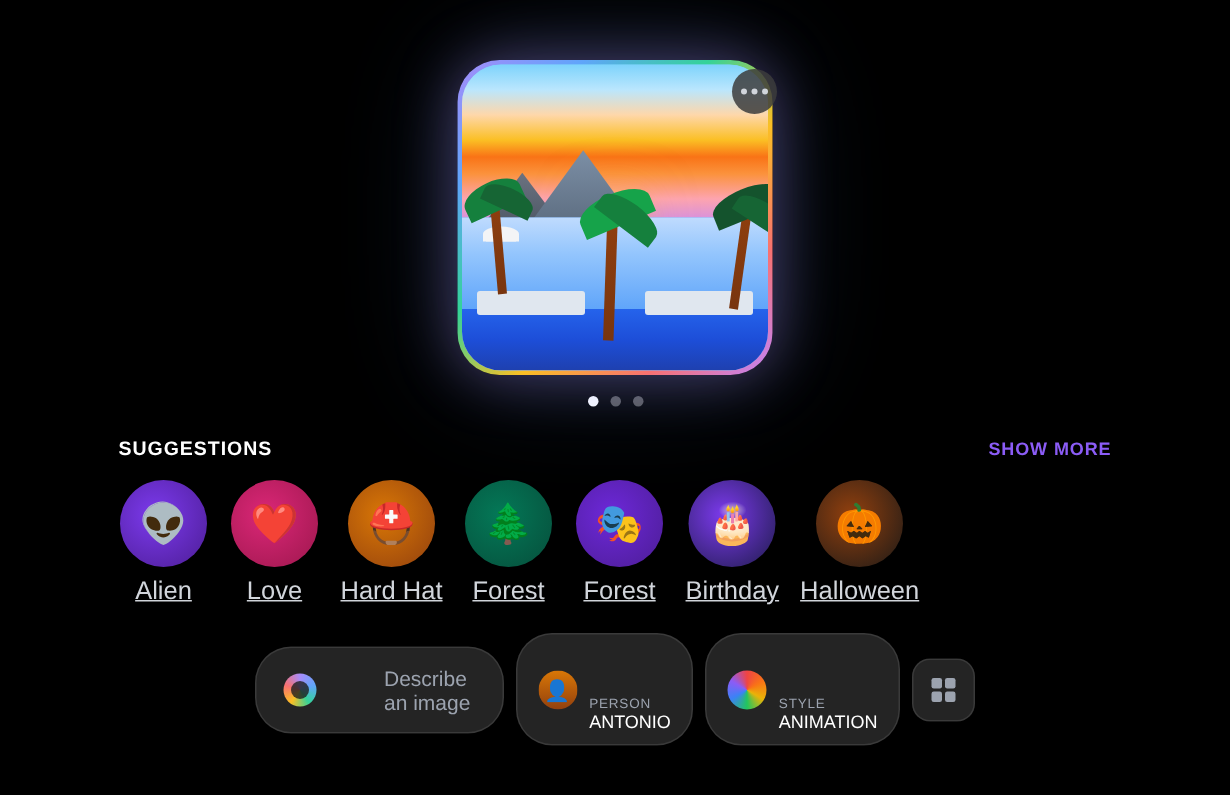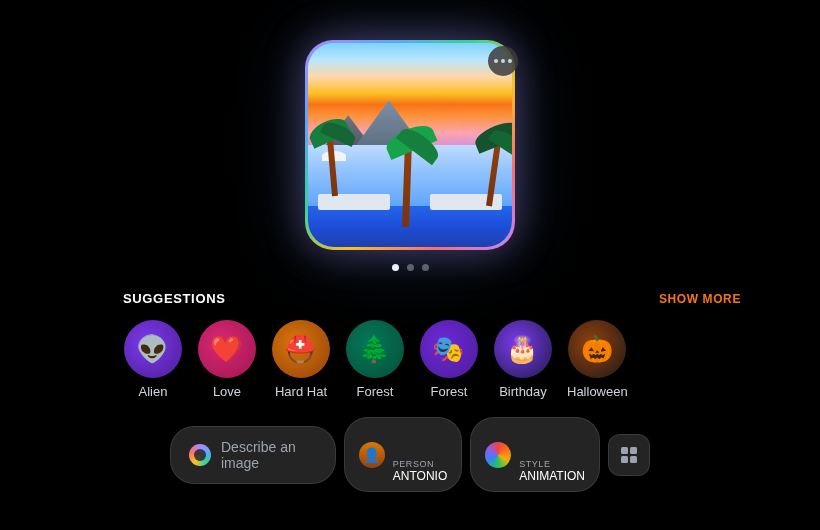--- a/index.html
+++ b/index.html
@@ -289,41 +289,40 @@
       background: rgba(255,255,255,0.35);
     }
 
     .page-dot.active {
       background: #fff;
     }
 
     
     .suggestions-section {
       padding: 20px 79px 0;
-      margin-left: 44px;
     }
 
     .suggestions-header {
       display: flex;
       justify-content: space-between;
       align-items: center;
       margin-bottom: 14px;
     }
 
     .suggestions-title {
       font-size: 13px;
       font-weight: 600;
       color: #fff;
       letter-spacing: 0.05em;
     }
 
     .show-more {
       font-size: 12px;
       font-weight: 600;
-      color: #f97316;
+      color: #8b5cf6;
       cursor: pointer;
       letter-spacing: 0.05em;
     }
 
     .suggestions-grid {
       display: flex;
       gap: 14px;
       justify-content: flex-start;
     }
 
@@ -342,23 +341,24 @@
       border-radius: 50%;
       display: flex;
       align-items: center;
       justify-content: center;
       font-size: 26px;
       position: relative;
       overflow: hidden;
     }
 
     .suggestion-label {
-      font-size: 13px;
+      font-size: 17px;
       color: #d1d5db;
       text-align: center;
+      text-decoration: underline;
     }
 
     
     .icon-alien { background: radial-gradient(circle at 40% 40%, #7c3aed, #4c1d95); }
     .icon-love { background: radial-gradient(circle at 40% 40%, #db2777, #9d174d); }
     .icon-hardhat { background: radial-gradient(circle at 40% 40%, #d97706, #92400e); }
     .icon-forest { background: radial-gradient(circle at 40% 40%, #047857, #064e3b); }
     .icon-stage { background: radial-gradient(circle at 40% 40%, #6d28d9, #4c1d95); }
     .icon-birthday { background: radial-gradient(circle at 40% 40%, #7c3aed, #1e1b4b); }
     .icon-halloween { background: radial-gradient(circle at 40% 40%, #92400e, #1c1917); }
@@ -398,20 +398,21 @@
       content: '';
       width: 12px;
       height: 12px;
       border-radius: 50%;
       background: rgba(30,30,30,0.8);
     }
 
     .describe-text {
       font-size: 14px;
       color: #9ca3af;
+      margin-left: 35px;
     }
 
     .person-pill {
       background: rgba(40,40,40,0.9);
       border: 1px solid rgba(80,80,80,0.5);
       border-radius: 24px;
       padding: 8px 14px;
       display: flex;
       align-items: center;
       gap: 8px;

